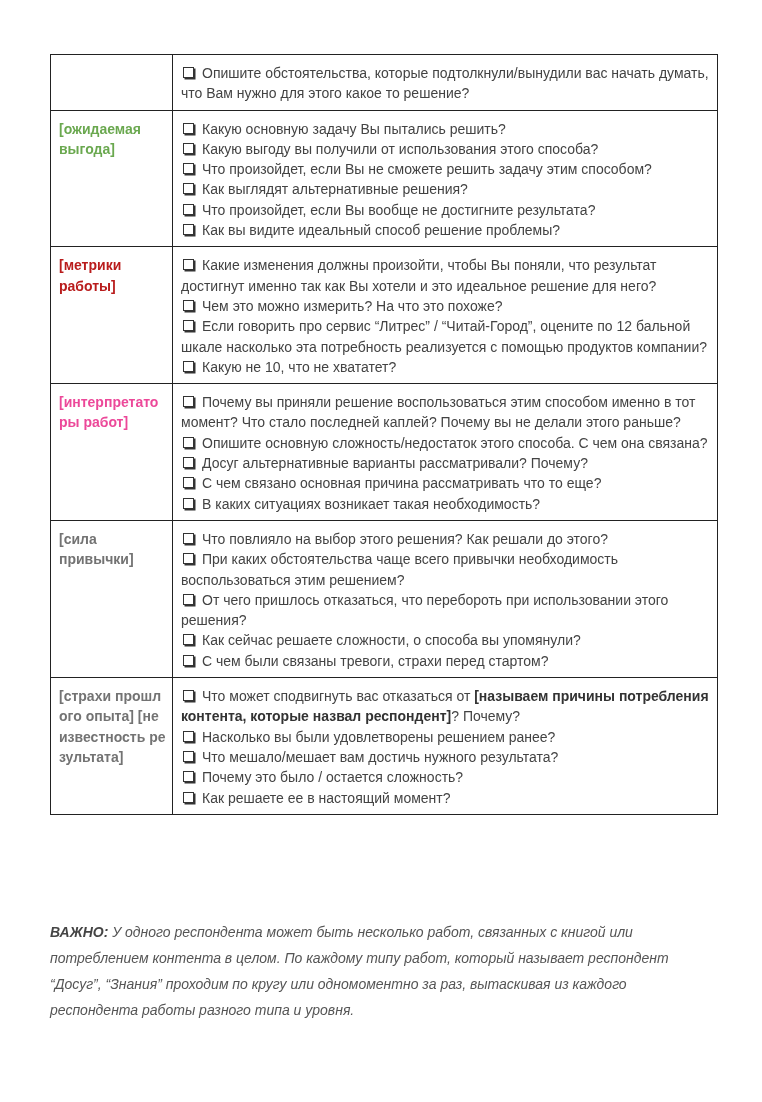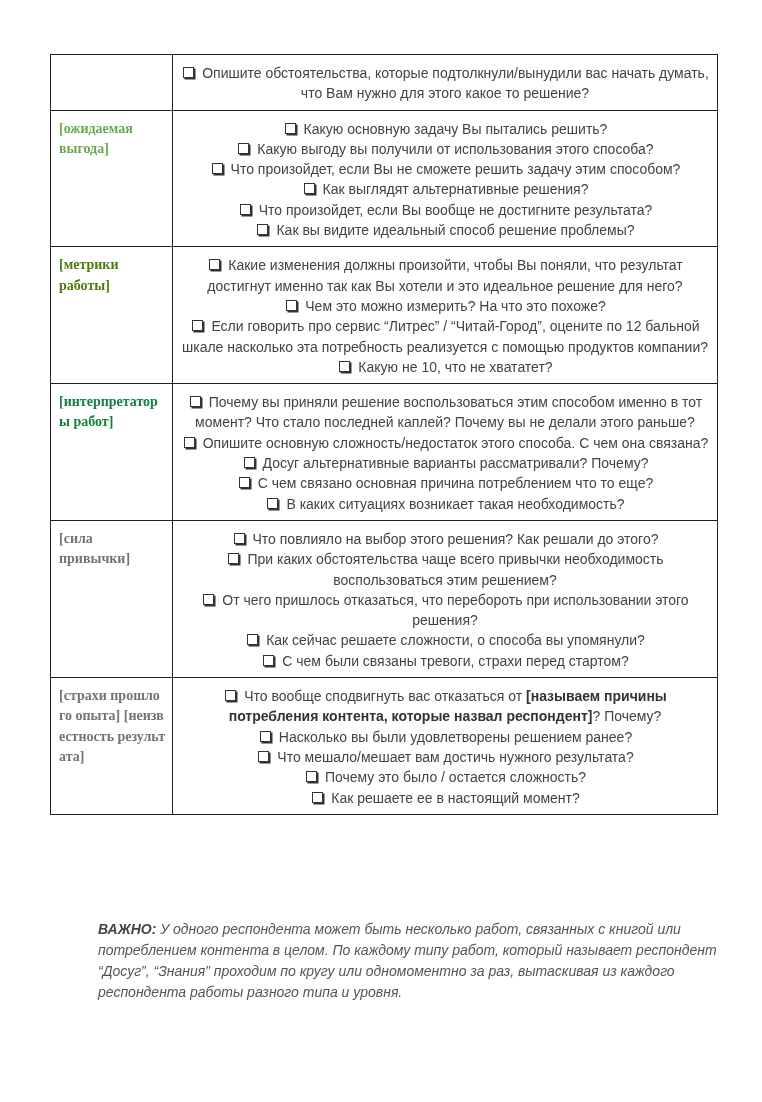--- a/index.html
+++ b/index.html
@@ -5,28 +5,28 @@
     html, body { margin: 0; padding: 0; background: #ffffff; }
     body { width: 762px; height: 1102px; position: relative; font-family: "Liberation Sans", sans-serif; color: #434343; }
     table.qtable {
       position: absolute; left: 50px; top: 54px; width: 668px;
       border-collapse: collapse; table-layout: fixed;
     }
     table.qtable td {
       border: 1.5px solid #222; vertical-align: top;
       font-size: 14px; line-height: 20.3px;
     }
-    td.label-cell { width: 107px; padding: 8px 6px 0 8px; font-weight: bold; font-family: Liberation Serif, serif; }
+    td.label-cell { width: 107px; padding: 8px 6px 0 8px; font-weight: bold; }
     td.q-cell { padding: 8px 8px 6px 8px; }
-    .q { display: block; text-align: center; }
+    .q { display: block; }
     .cb { display: inline-block; width: 9px; height: 9px; border: 1px solid #333; box-shadow: 1.5px 1.5px 0 #333; margin: 0 8px 0 2px; position: relative; top: 0px; background: #fff; }
     .q b { font-weight: bold; color: #333; }
     .note {
       position: absolute; left: 50px; top: 905px; width: 660px;
-      font-size: 14px; line-height: 21px; font-style: italic; color: #555; margin-left: 48px;
+      font-size: 14px; line-height: 26px; font-style: italic; color: #555;
     }
     .note .strong { font-weight: bold; color: #444; }
   </style>
 </head>
 <body>
 
 <table class="qtable">
   <tbody>
 
     <tr>
@@ -46,40 +46,40 @@
         <span class="q"><span class="cb"></span><span>Какую основную задачу Вы пытались решить?</span></span>
         <span class="q"><span class="cb"></span><span>Какую выгоду вы получили от использования этого способа?</span></span>
         <span class="q"><span class="cb"></span><span>Что произойдет, если Вы не сможете решить задачу этим способом?</span></span>
         <span class="q"><span class="cb"></span><span>Как выглядят альтернативные решения?</span></span>
         <span class="q"><span class="cb"></span><span>Что произойдет, если Вы вообще не достигните результата?</span></span>
         <span class="q"><span class="cb"></span><span>Как вы видите идеальный способ решение проблемы?</span></span>
       </td>
     </tr>
 
     <tr>
-      <td class="label-cell" style="color:#4d7c0f">
+      <td class="label-cell" style="color:#b91c1c">
         <span>[метрики работы]</span>
       </td>
       <td class="q-cell">
         <span class="q"><span class="cb"></span><span>Какие изменения должны произойти, чтобы Вы поняли, что результат достигнут именно так как Вы хотели и это идеальное решение для него?</span></span>
         <span class="q"><span class="cb"></span><span>Чем это можно измерить? На что это похоже?</span></span>
         <span class="q"><span class="cb"></span><span>Если говорить про сервис “Литрес” / “Читай-Город”, оцените по 12 бальной шкале насколько эта потребность реализуется с помощью продуктов компании?</span></span>
         <span class="q"><span class="cb"></span><span>Какую не 10, что не хвататет?</span></span>
       </td>
     </tr>
 
     <tr>
-      <td class="label-cell" style="color:#15803d">
+      <td class="label-cell" style="color:#ec4899">
         <span style="word-break:break-all">[интерпретаторы работ]</span>
       </td>
       <td class="q-cell">
         <span class="q"><span class="cb"></span><span>Почему вы приняли решение воспользоваться этим способом именно в тот момент? Что стало последней каплей? Почему вы не делали этого раньше?</span></span>
         <span class="q"><span class="cb"></span><span>Опишите основную сложность/недостаток этого способа. С чем она связана?</span></span>
         <span class="q"><span class="cb"></span><span>Досуг альтернативные варианты рассматривали? Почему?</span></span>
-        <span class="q"><span class="cb"></span><span>С чем связано основная причина потреблением что то еще?</span></span>
+        <span class="q"><span class="cb"></span><span>С чем связано основная причина рассматривать что то еще?</span></span>
         <span class="q"><span class="cb"></span><span>В каких ситуациях возникает такая необходимость?</span></span>
       </td>
     </tr>
 
     <tr>
       <td class="label-cell" style="color:#737373">
         <span>[сила привычки]</span>
       </td>
       <td class="q-cell">
         <span class="q"><span class="cb"></span><span>Что повлияло на выбор этого решения? Как решали до этого?</span></span>
@@ -88,21 +88,21 @@
         <span class="q"><span class="cb"></span><span>Как сейчас решаете сложности, о способа вы упомянули?</span></span>
         <span class="q"><span class="cb"></span><span>С чем были связаны тревоги, страхи перед стартом?</span></span>
       </td>
     </tr>
 
     <tr>
       <td class="label-cell" style="color:#737373">
         <span style="word-break:break-all">[страхи прошлого опыта] [неизвестность результата]</span>
       </td>
       <td class="q-cell">
-        <span class="q"><span class="cb"></span><span>Что вообще сподвигнуть вас отказаться от </span><b>[называем причины потребления контента, которые назвал респондент]</b><span>? Почему?</span></span>
+        <span class="q"><span class="cb"></span><span>Что может сподвигнуть вас отказаться от </span><b>[называем причины потребления контента, которые назвал респондент]</b><span>? Почему?</span></span>
         <span class="q"><span class="cb"></span><span>Насколько вы были удовлетворены решением ранее?</span></span>
         <span class="q"><span class="cb"></span><span>Что мешало/мешает вам достичь нужного результата?</span></span>
         <span class="q"><span class="cb"></span><span>Почему это было / остается сложность?</span></span>
         <span class="q"><span class="cb"></span><span>Как решаете ее в настоящий момент?</span></span>
       </td>
     </tr>
   </tbody>
 </table>
 
 <p class="note"><span class="strong">ВАЖНО:</span><span> У одного респондента может быть несколько работ, связанных с книгой или потреблением контента в целом. По каждому типу работ, который называет респондент “Досуг”, “Знания” проходим по кругу или одномоментно за раз, вытаскивая из каждого респондента работы разного типа и уровня.</span></p>

